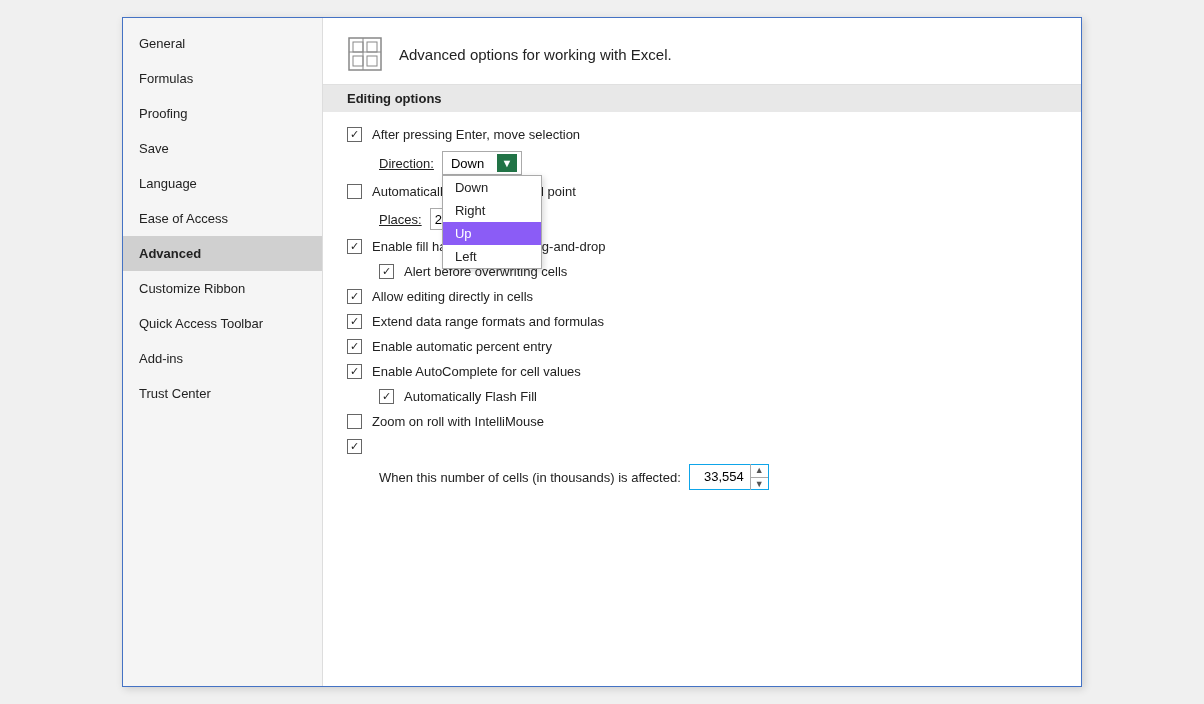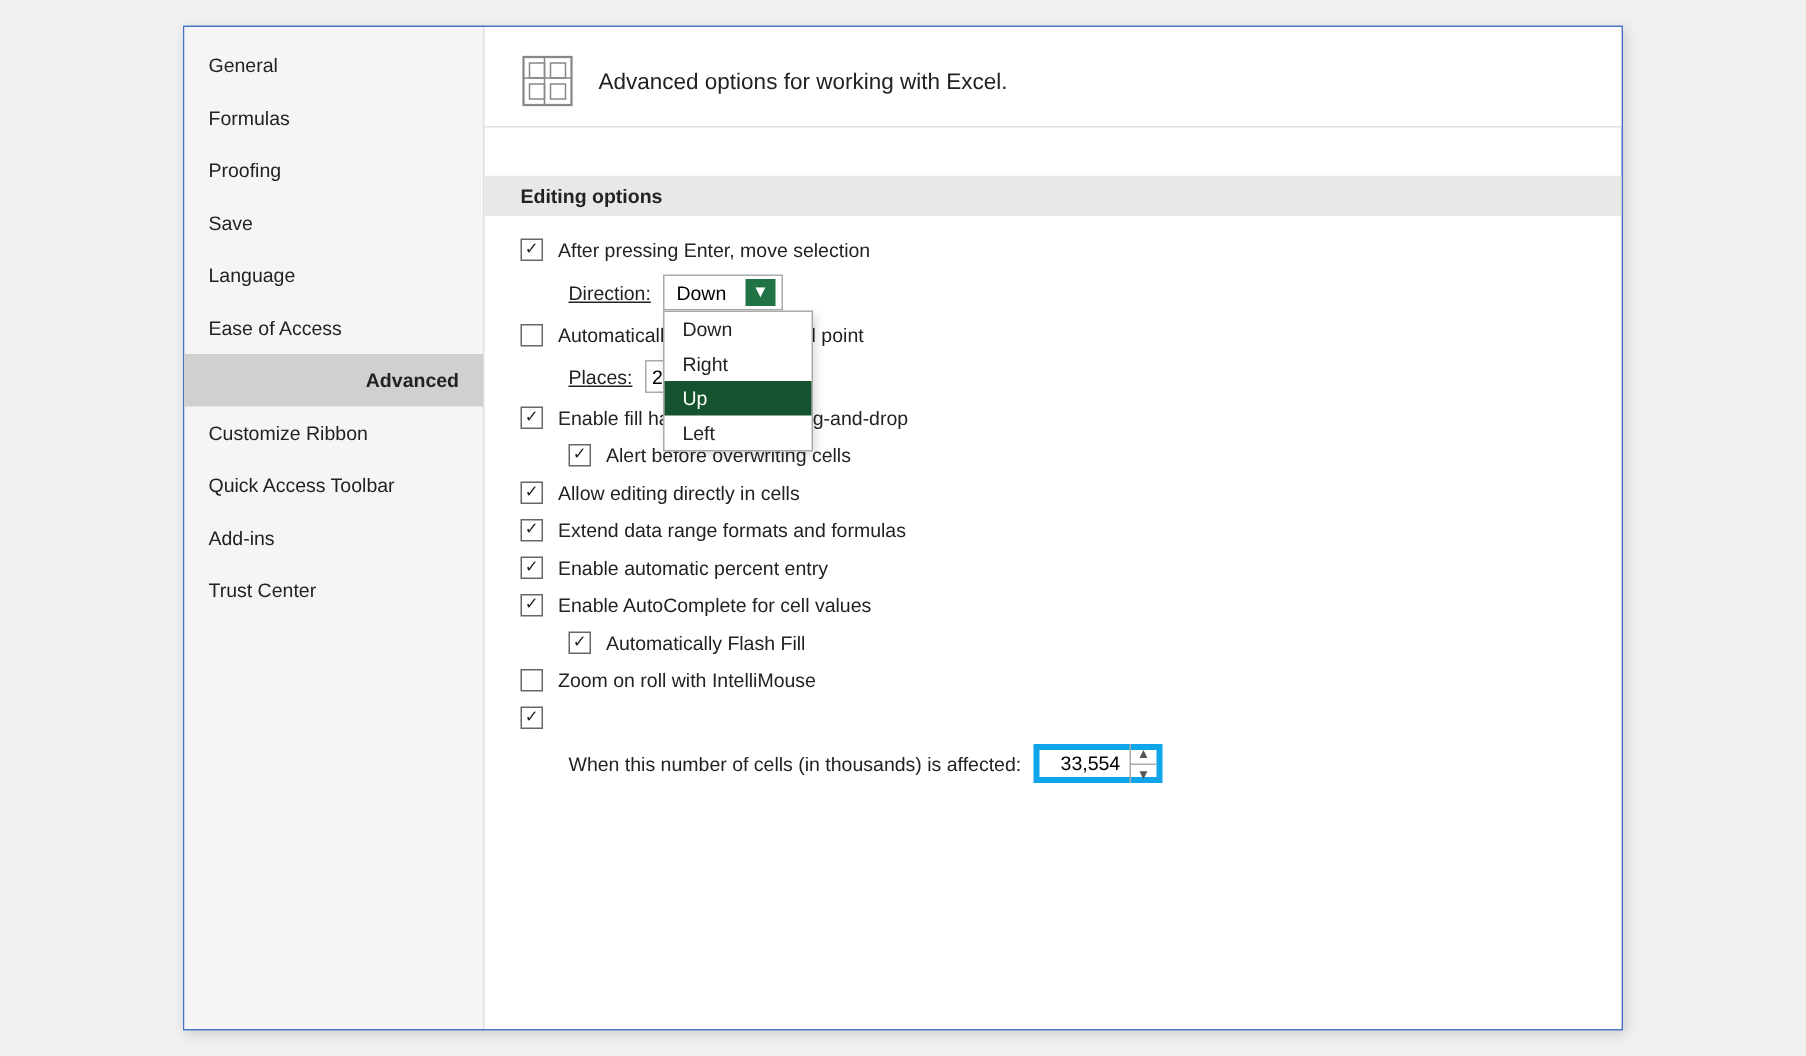--- a/index.html
+++ b/index.html
@@ -35,28 +35,26 @@
     .sidebar-item {
       padding: 10px 16px;
       cursor: pointer;
       color: #222;
       font-size: 13px;
       white-space: nowrap;
     }
     .sidebar-item.active {
       background: #d0d0d0;
       font-weight: 600;
-      text-align: right;
     }
     .main {
       flex: 1;
       display: flex;
       flex-direction: column;
       overflow: hidden;
-      gap: 32px;
     }
     .main-header {
       display: flex;
       align-items: center;
       padding: 18px 24px 12px 24px;
       border-bottom: 1px solid #e0e0e0;
       background: #fff;
     }
     .main-header-icon {
       width: 36px;
@@ -172,21 +170,21 @@
       z-index: 100;
       box-shadow: 2px 2px 6px rgba(0,0,0,0.15);
     }
     .dropdown-menu-item {
       padding: 4px 12px;
       font-size: 13px;
       cursor: pointer;
       color: #222;
     }
     .dropdown-menu-item.selected {
-      background: #14532d;
+      background: #8b5cf6;
       color: #fff;
     }
     .places-row {
       display: flex;
       align-items: center;
       padding: 4px 0 4px 32px;
     }
     .places-label {
       margin-right: 8px;
       font-size: 13px;
@@ -196,21 +194,21 @@
     .places-input {
       width: 40px;
       height: 22px;
       border: 1px solid #aaa;
       padding: 0 4px;
       font-size: 13px;
     }
     .number-input-wrapper {
       display: flex;
       align-items: center;
-      border: 4px solid #0ea5e9;
+      border: 1px solid #0ea5e9;
       height: 26px;
     }
     .number-input-value {
       padding: 0 6px;
       font-size: 13px;
       min-width: 60px;
       text-align: right;
       line-height: 26px;
     }
     .number-input-spinners {

